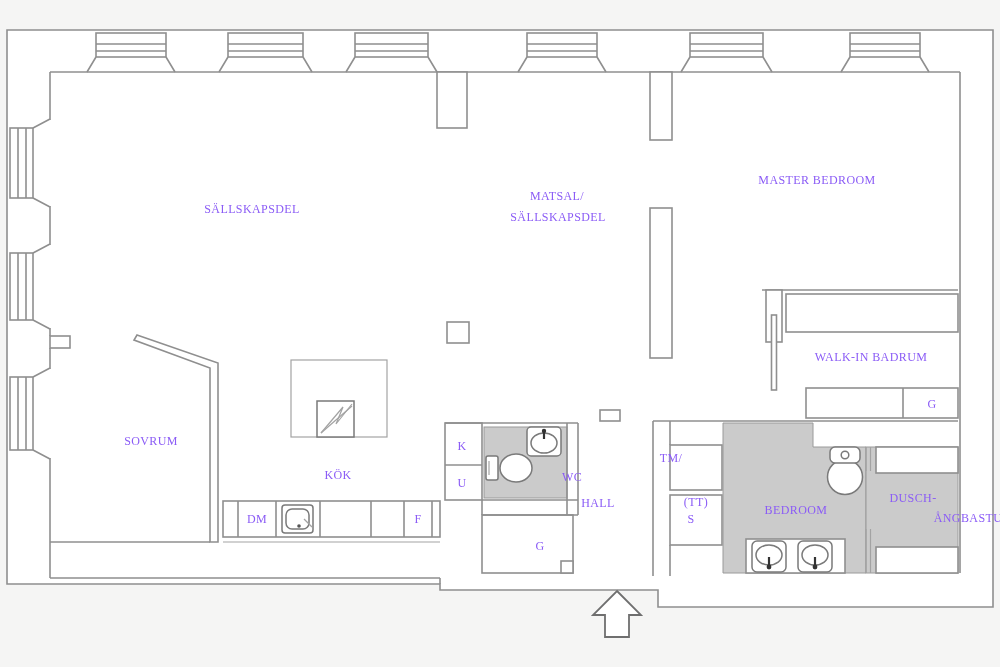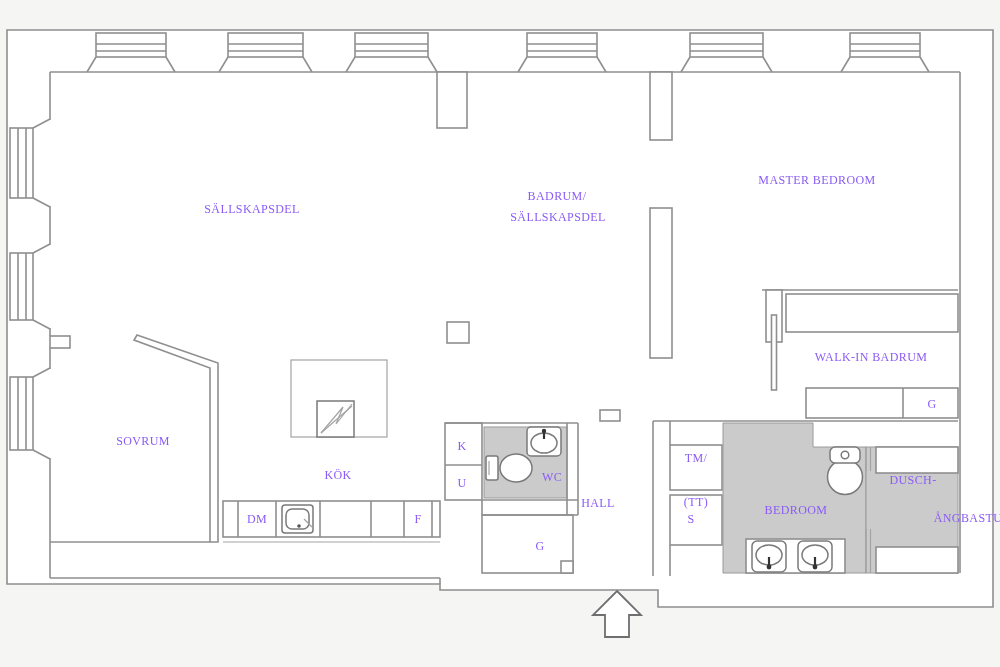--- a/index.html
+++ b/index.html
@@ -175,34 +175,34 @@
       </g>
     </g>
   </g>
 
   <g>
     <polygon points="617,591 641,615 629,615 629,637 605,637 605,615 593,615" fill="#ffffff" stroke="#6f6f6f" stroke-width="1.8"></polygon>
   </g>
 </svg>
 
   <div class="lbl" style="left:252px;top:209px">SÄLLSKAPSDEL</div>
-  <div class="lbl" style="left:557px;top:196px">BADRUM/</div>
+  <div class="lbl" style="left:557px;top:196px">MATSAL/</div>
   <div class="lbl" style="left:558px;top:217px">SÄLLSKAPSDEL</div>
   <div class="lbl" style="left:817px;top:180px">MASTER BEDROOM</div>
   <div class="lbl" style="left:871px;top:357px">WALK-IN BADRUM</div>
   <div class="lbl" style="left:932px;top:404px">G</div>
-  <div class="lbl" style="left:143px;top:441px">SOVRUM</div>
+  <div class="lbl" style="left:151px;top:441px">SOVRUM</div>
   <div class="lbl" style="left:338px;top:475px">KÖK</div>
   <div class="lbl" style="left:462px;top:446px">K</div>
   <div class="lbl" style="left:462px;top:483px">U</div>
-  <div class="lbl" style="left:552px;top:477px">WC</div>
+  <div class="lbl" style="left:572px;top:477px">WC</div>
   <div class="lbl" style="left:257px;top:519px">DM</div>
   <div class="lbl" style="left:418px;top:519px">F</div>
   <div class="lbl" style="left:598px;top:503px">HALL</div>
   <div class="lbl" style="left:540px;top:546px">G</div>
-  <div class="lbl" style="left:696px;top:458px">TM/</div>
+  <div class="lbl" style="left:671px;top:458px">TM/</div>
   <div class="lbl" style="left:696px;top:502px">(TT)</div>
   <div class="lbl" style="left:691px;top:519px">S</div>
   <div class="lbl" style="left:796px;top:510px">BEDROOM</div>
-  <div class="lbl" style="left:913px;top:480px">DUSCH-</div>
+  <div class="lbl" style="left:913px;top:498px">DUSCH-</div>
   <div class="lbl" style="left:968px;top:518px">ÅNGBASTU</div>
 
 </div>
 
 </body></html>

